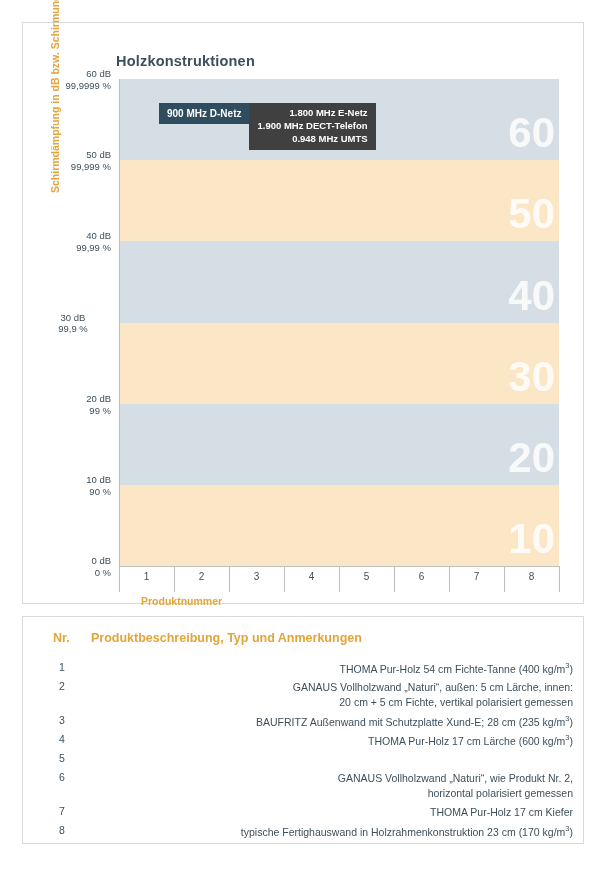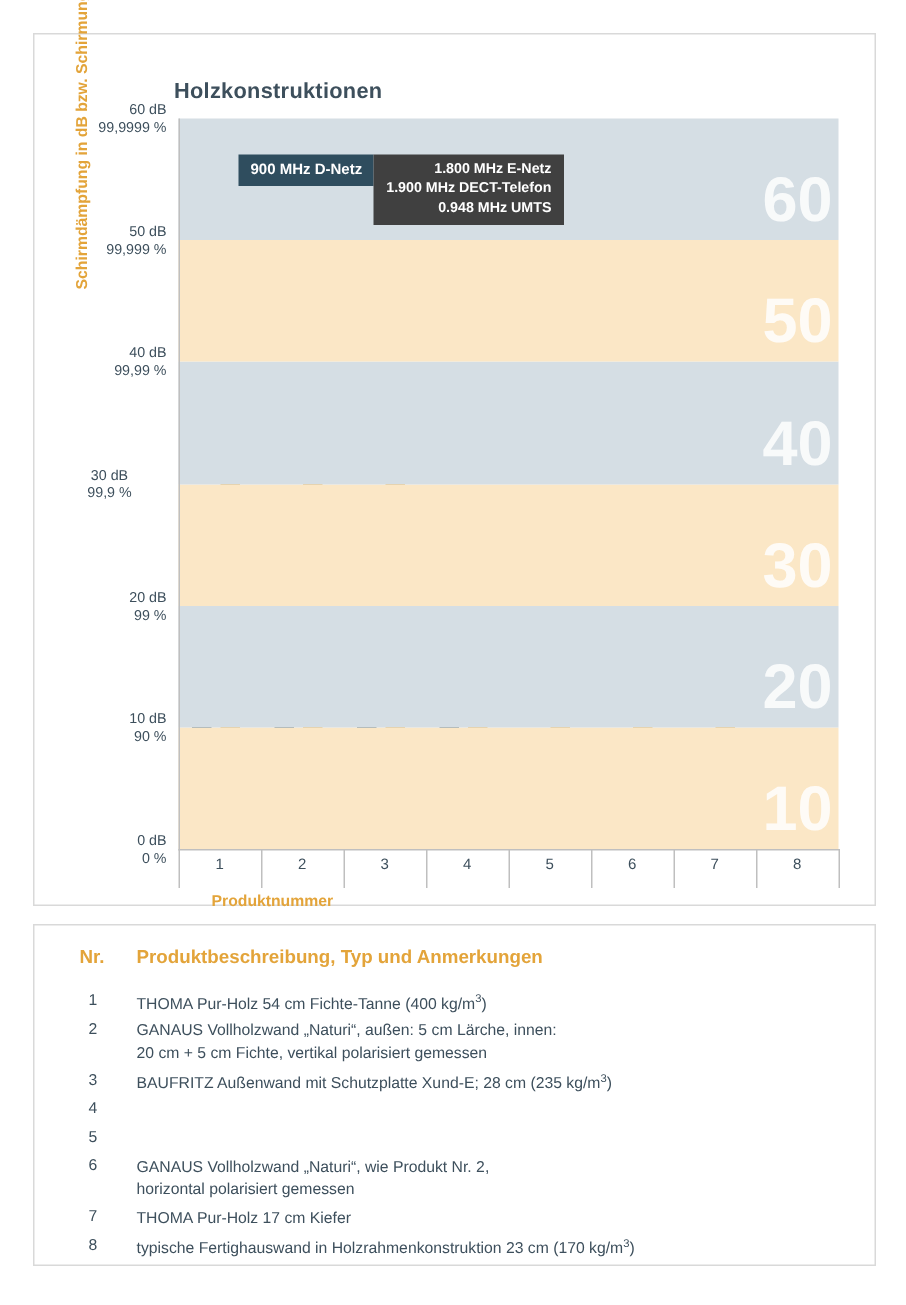--- a/index.html
+++ b/index.html
@@ -43,21 +43,21 @@
   .axis-vline{position:absolute;left:96px;top:56px;width:1px;height:488px;background:#bfbfbf;}
 
   
   .table-panel{position:absolute;left:22px;top:616px;width:560px;height:226px;border:1px solid #d9d9d9;background:#fff;}
   .thead{position:absolute;left:0;top:14px;width:100%;font-size:12.5px;font-weight:bold;color:#e3a43a;}
   .th-nr{position:absolute;left:30px;}
   .th-desc{position:absolute;left:68px;}
   .rows{position:absolute;left:0;top:44px;width:100%;font-size:10.5px;color:#3d4f5c;}
   .row{position:relative;margin-bottom:2px;}
   .row .nr{position:absolute;left:36px;}
-  .row .desc{position:absolute;left:68px;right:10px;line-height:1.45;}
+  .row .desc{position:absolute;left:68px;right:10px;line-height:1.45;text-align:right;}
   .row .desc .l2{display:block;}
   sup{font-size:7.5px;}
 </style>
 </head>
 <body>
 
 <div class="page">
 
   <div class="chart-panel">
 
@@ -198,20 +198,21 @@
         <div class="row" style="height: 32px;">
           <span class="nr">2</span>
           <span class="desc">GANAUS Vollholzwand „Naturi“, außen: 5 cm Lärche, innen:<span class="l2">20 cm + 5 cm Fichte, vertikal polarisiert gemessen</span></span>
         </div>
         <div class="row" style="height: 17px;">
           <span class="nr">3</span>
           <span class="desc">BAUFRITZ Außenwand mit Schutzplatte Xund-E; 28 cm (235 kg/m<sup>3</sup>)</span>
         </div>
         <div class="row" style="height: 17px;">
           <span class="nr">4</span>
+          <span class="desc">THOMA Pur-Holz 17 cm Lärche (600 kg/m<sup>3</sup>)</span>
         </div>
         <div class="row" style="height: 17px;">
           <span class="nr">5</span>
         </div>
         <div class="row" style="height: 32px;">
           <span class="nr">6</span>
           <span class="desc">GANAUS Vollholzwand „Naturi“, wie Produkt Nr. 2,<span class="l2">horizontal polarisiert gemessen</span></span>
         </div>
         <div class="row" style="height: 17px;">
           <span class="nr">7</span>

